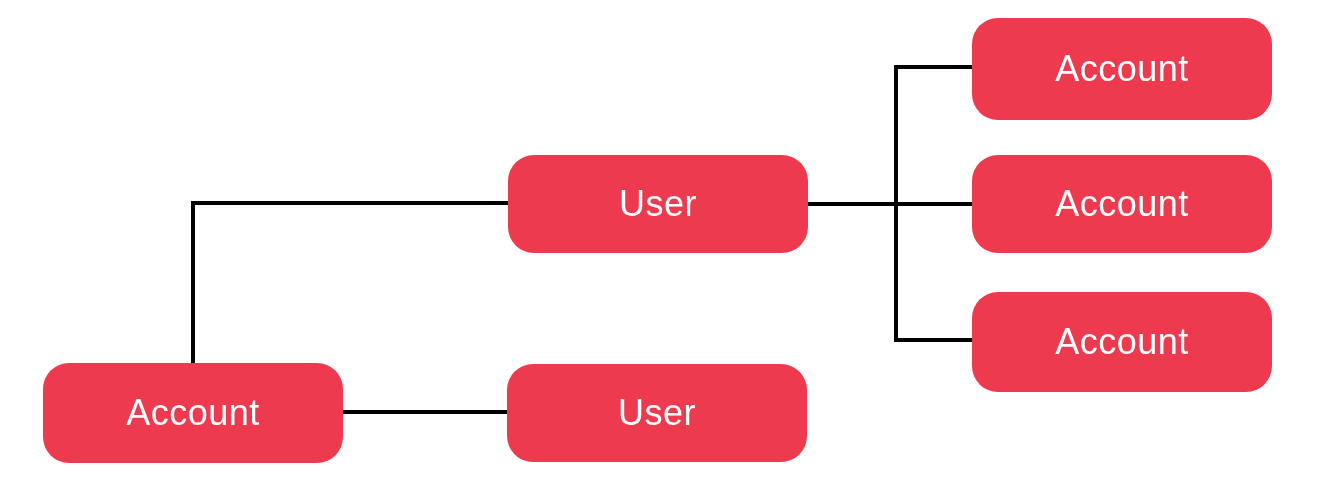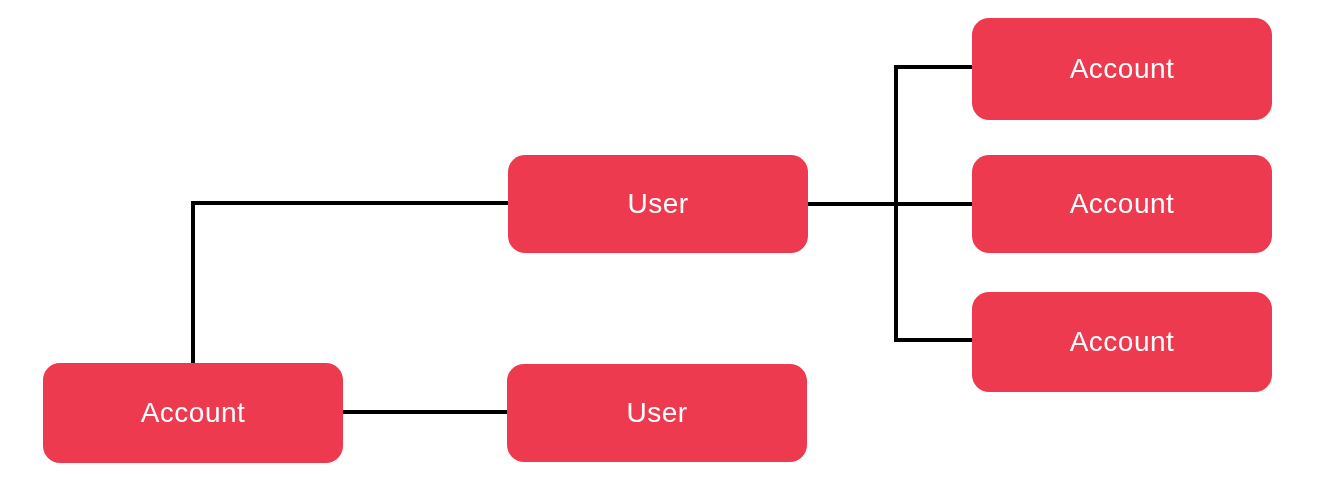--- a/index.html
+++ b/index.html
@@ -12,25 +12,25 @@
     position: relative;
     width: 1320px;
     height: 486px;
     background: var(--canvas-bg, #ffffff);
     overflow: hidden;
   }
   .node {
     position: absolute;
     background: var(--node-fill, #ee3a4f);
     color: var(--node-text, #ffffff);
-    border-radius: 17px;
+    border-radius: 26px;
     display: flex;
     align-items: center;
     justify-content: center;
-    font-size: 28px;
+    font-size: 36px;
     font-weight: 400;
     letter-spacing: 0.5px;
     z-index: 2;
   }
   .edge {
     position: absolute;
     background: var(--edge-color, #000000);
     z-index: 1;
   }
 

